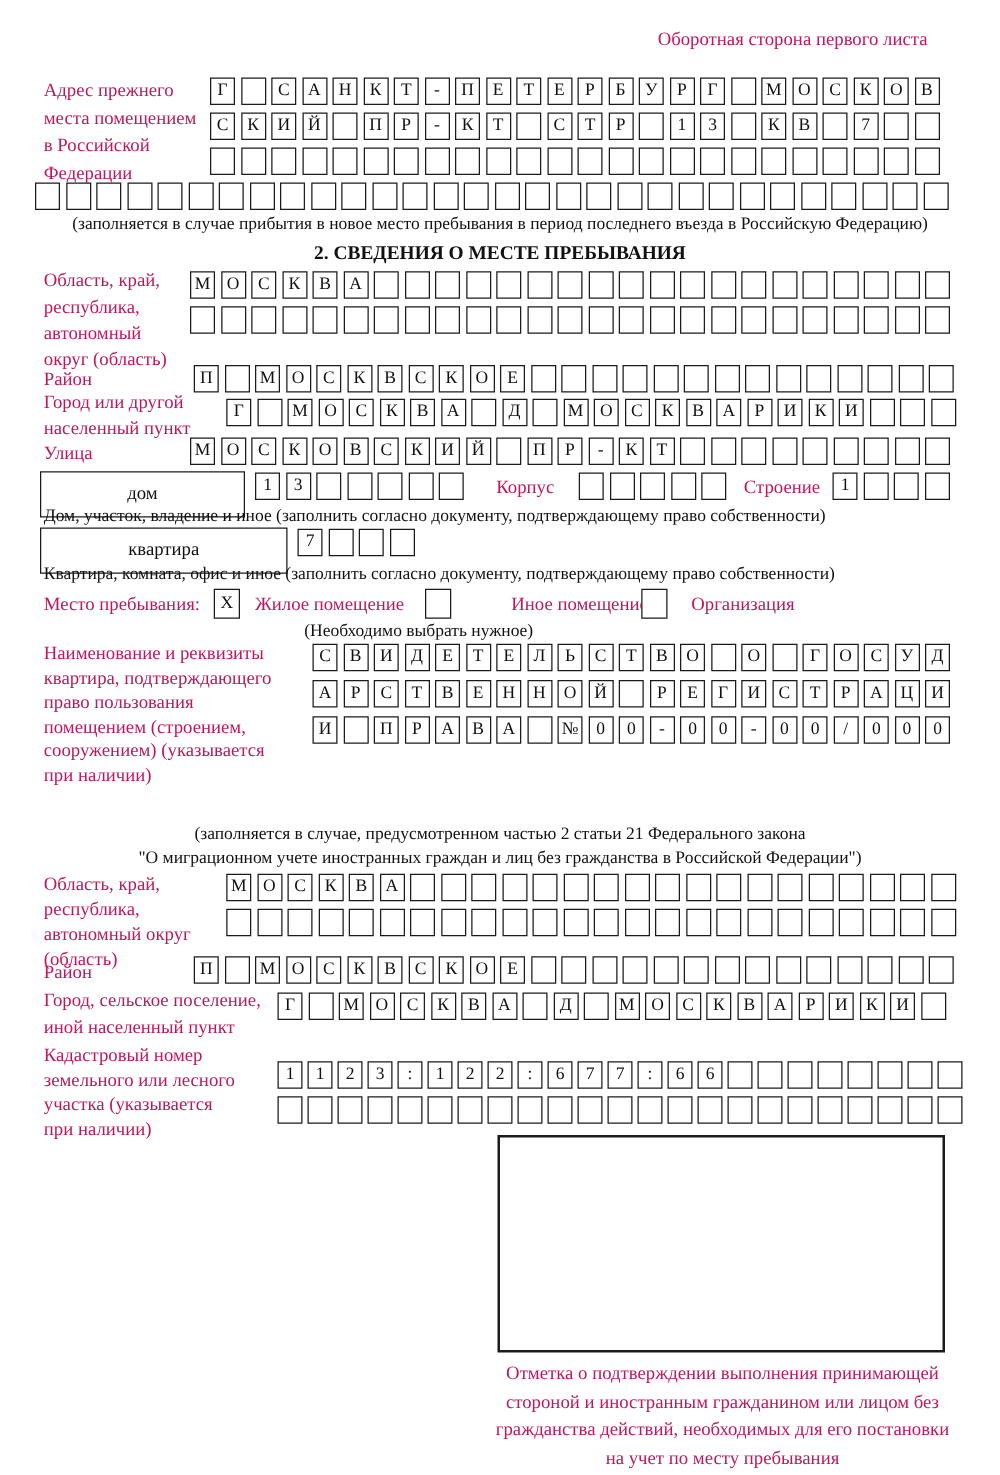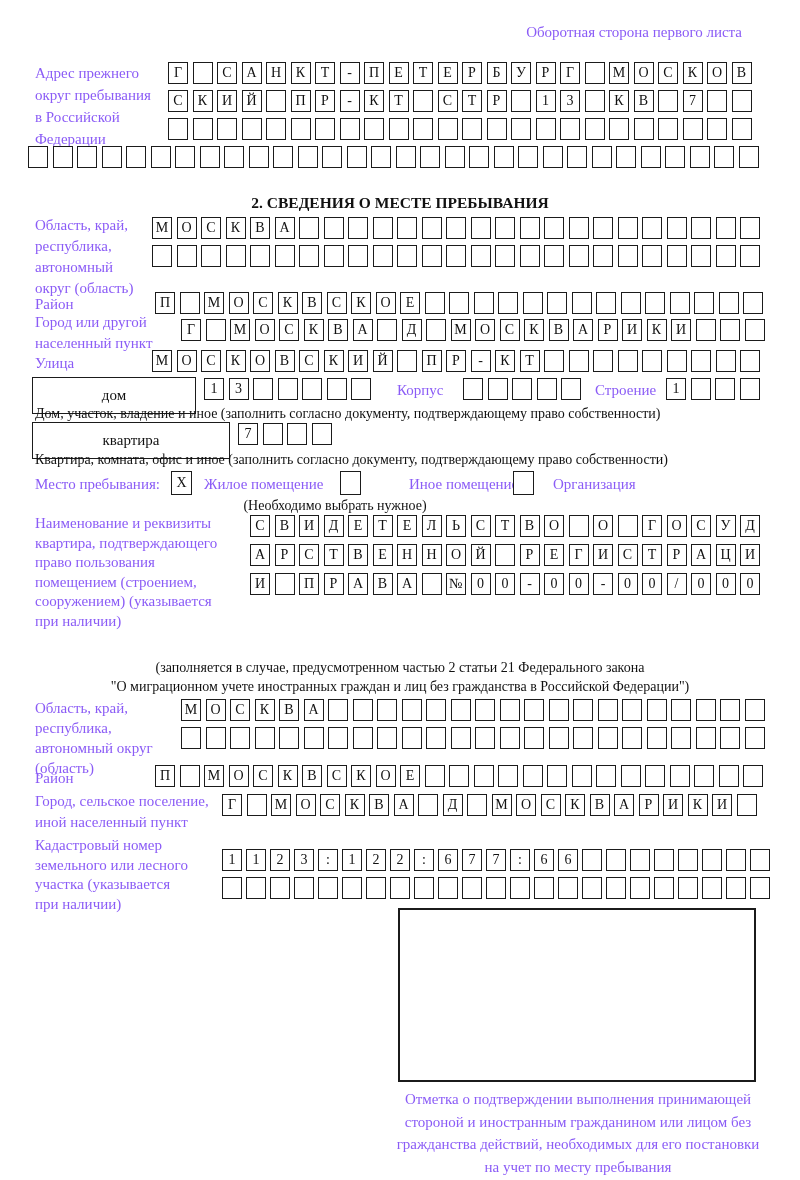--- a/index.html
+++ b/index.html
@@ -2,21 +2,21 @@
 <html><head>
 <meta charset="utf-8">
 <style>
   html,body{margin:0;padding:0;background:#fff;}
   #page{
     position:relative;width:800px;height:1180px;background:#ffffff;
     font-family:"Liberation Serif","DejaVu Serif",serif;color:#111;
     overflow:hidden;
   }
   .abs{position:absolute;}
-  .lbl{font-size:15px;line-height:21px;color:#8b5cf6;}
+  .lbl{font-size:15px;line-height:21px;color:#be185d;}
   .cap{font-size:14px;color:#111;}
   .center{left:0;width:800px;text-align:center;}
   .title{font-weight:bold;font-size:15.5px;}
   .boxes{position:absolute;display:flex;gap:4.5px;}
   .box{
     box-sizing:border-box;width:20px;height:22px;border:1.6px solid #1b1b1b;
     display:flex;align-items:center;justify-content:center;
     font-size:14px;line-height:20px;background:#fff;flex:0 0 auto;
   }
   .widebox{
@@ -37,21 +37,21 @@
 </style>
 </head>
 <body>
 
 <div id="page">
 
   <div class="abs lbl" style="top:22px;right:58px;">Оборотная сторона первого листа</div>
 
   <div class="abs" style="left:35px;top:62px;">
     <div class="lbl lh22">Адрес прежнего</div>
-    <div class="lbl lh22">округ пребывания</div>
+    <div class="lbl lh22">места помещением</div>
     <div class="lbl lh22">в Российской</div>
     <div class="lbl lh22">Федерации</div>
   </div>
   <div class="boxes" style="left:168px;top:62px;">
       <span class="box">Г</span>
       <span class="box"></span>
       <span class="box">С</span>
       <span class="box">А</span>
       <span class="box">Н</span>
       <span class="box">К</span>
@@ -151,20 +151,21 @@
       <span class="box"></span>
       <span class="box"></span>
       <span class="box"></span>
       <span class="box"></span>
       <span class="box"></span>
       <span class="box"></span>
       <span class="box"></span>
       <span class="box"></span>
       <span class="box"></span>
     </div>
+  <div class="abs cap center" style="top:172px;">(заполняется в случае прибытия в новое место пребывания в период последнего въезда в Российскую Федерацию)</div>
 
   <div class="abs title center" style="top:194px;">2. СВЕДЕНИЯ О МЕСТЕ ПРЕБЫВАНИЯ</div>
 
   <div class="abs" style="left:35px;top:215px;">
     <div class="lbl lh21">Область, край,</div>
     <div class="lbl lh21">республика,</div>
     <div class="lbl lh21">автономный</div>
     <div class="lbl lh21">округ (область)</div>
   </div>
   <div class="boxes" style="left:152px;top:217px;">

